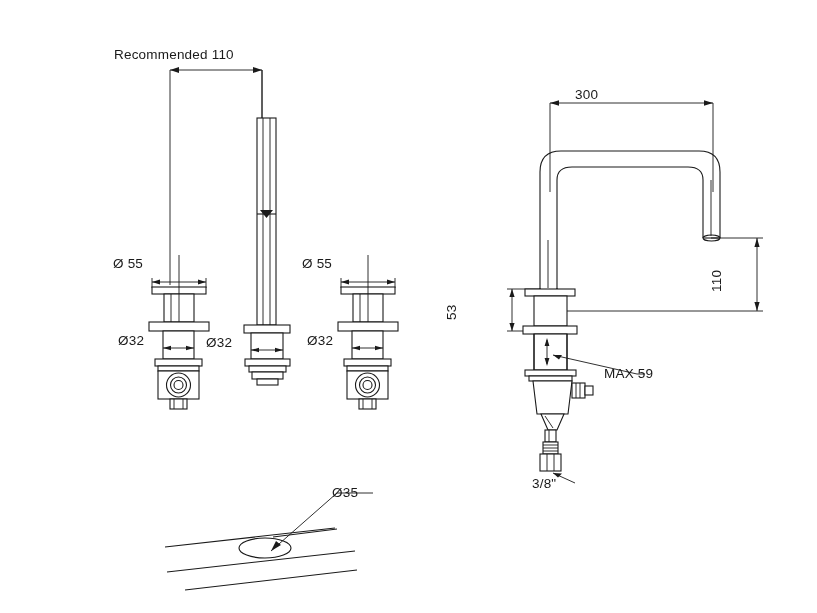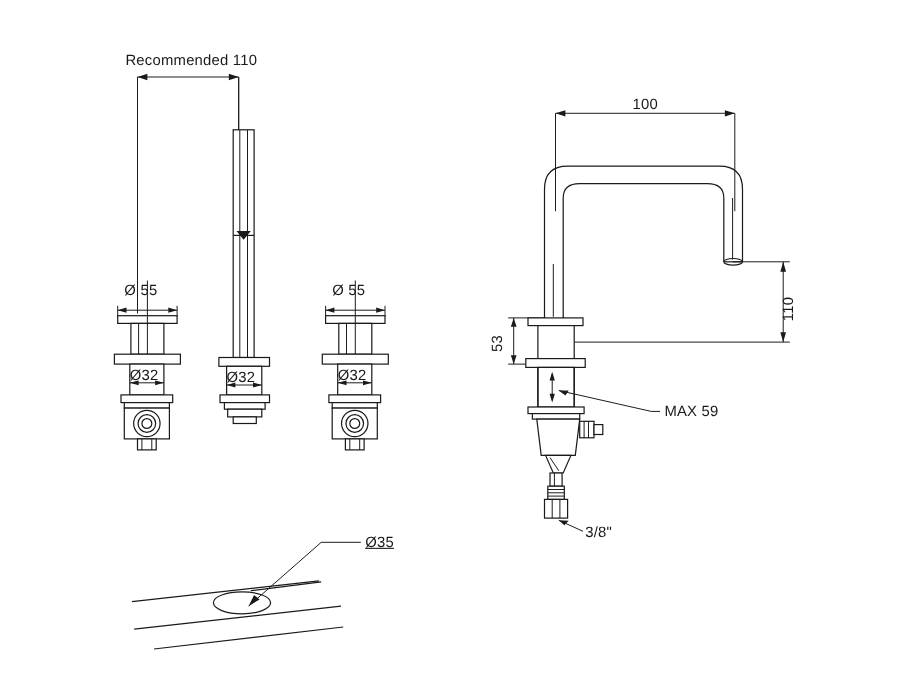--- a/index.html
+++ b/index.html
@@ -3,21 +3,21 @@
 <meta charset="utf-8">
 <title>Technical Drawing</title>
 <style>
   html,body{margin:0;padding:0;background:#ffffff;}
   body{
     font-family:"Liberation Sans", sans-serif;
     width:817px;height:613px;
     position:relative;overflow:hidden;
     color:#1a1a1a;
   }
-  #sheet{position:absolute;inset:0;width:747px;height:613px;}
+  #sheet{position:absolute;inset:0;width:747px;height:613px;padding-left:45px;}
   .dimtext{
     position:absolute;
     font-family:"Liberation Sans", sans-serif;
     font-size:13.5px;
     color:#1a1a1a;
     white-space:nowrap;
     letter-spacing:0.2px;
   }
   .dimtext.vert{
     transform-origin:left top;
@@ -265,25 +265,25 @@
 <div class="dimtext" style="left:113px;top:256px;">Ø 55</div>
 
 <div class="dimtext" style="left:302px;top:256px;">Ø 55</div>
 
 <div class="dimtext" style="left:118px;top:333px;">Ø32</div>
 
 <div class="dimtext" style="left:206px;top:335px;">Ø32</div>
 
 <div class="dimtext" style="left:307px;top:333px;">Ø32</div>
 
-<div class="dimtext" style="left:575px;top:87px;">100</div>
+<div class="dimtext" style="left:575px;top:87px;">300</div>
 
 <div class="dimtext vert" style="left:709px;top:292px;">110</div>
 
 <div class="dimtext vert" style="left:444px;top:320px;">53</div>
 
 <div class="dimtext" style="left:604px;top:366px;">MAX 59</div>
 
 <div class="dimtext" style="left:532px;top:476px;">3/8"</div>
 
-<div class="dimtext" style="left:332px;top:485px;text-decoration:underline;">Ø35</div>
+<div class="dimtext" style="left:332px;top:485px;">Ø35</div>
 
 </div>
 
 </body></html>

